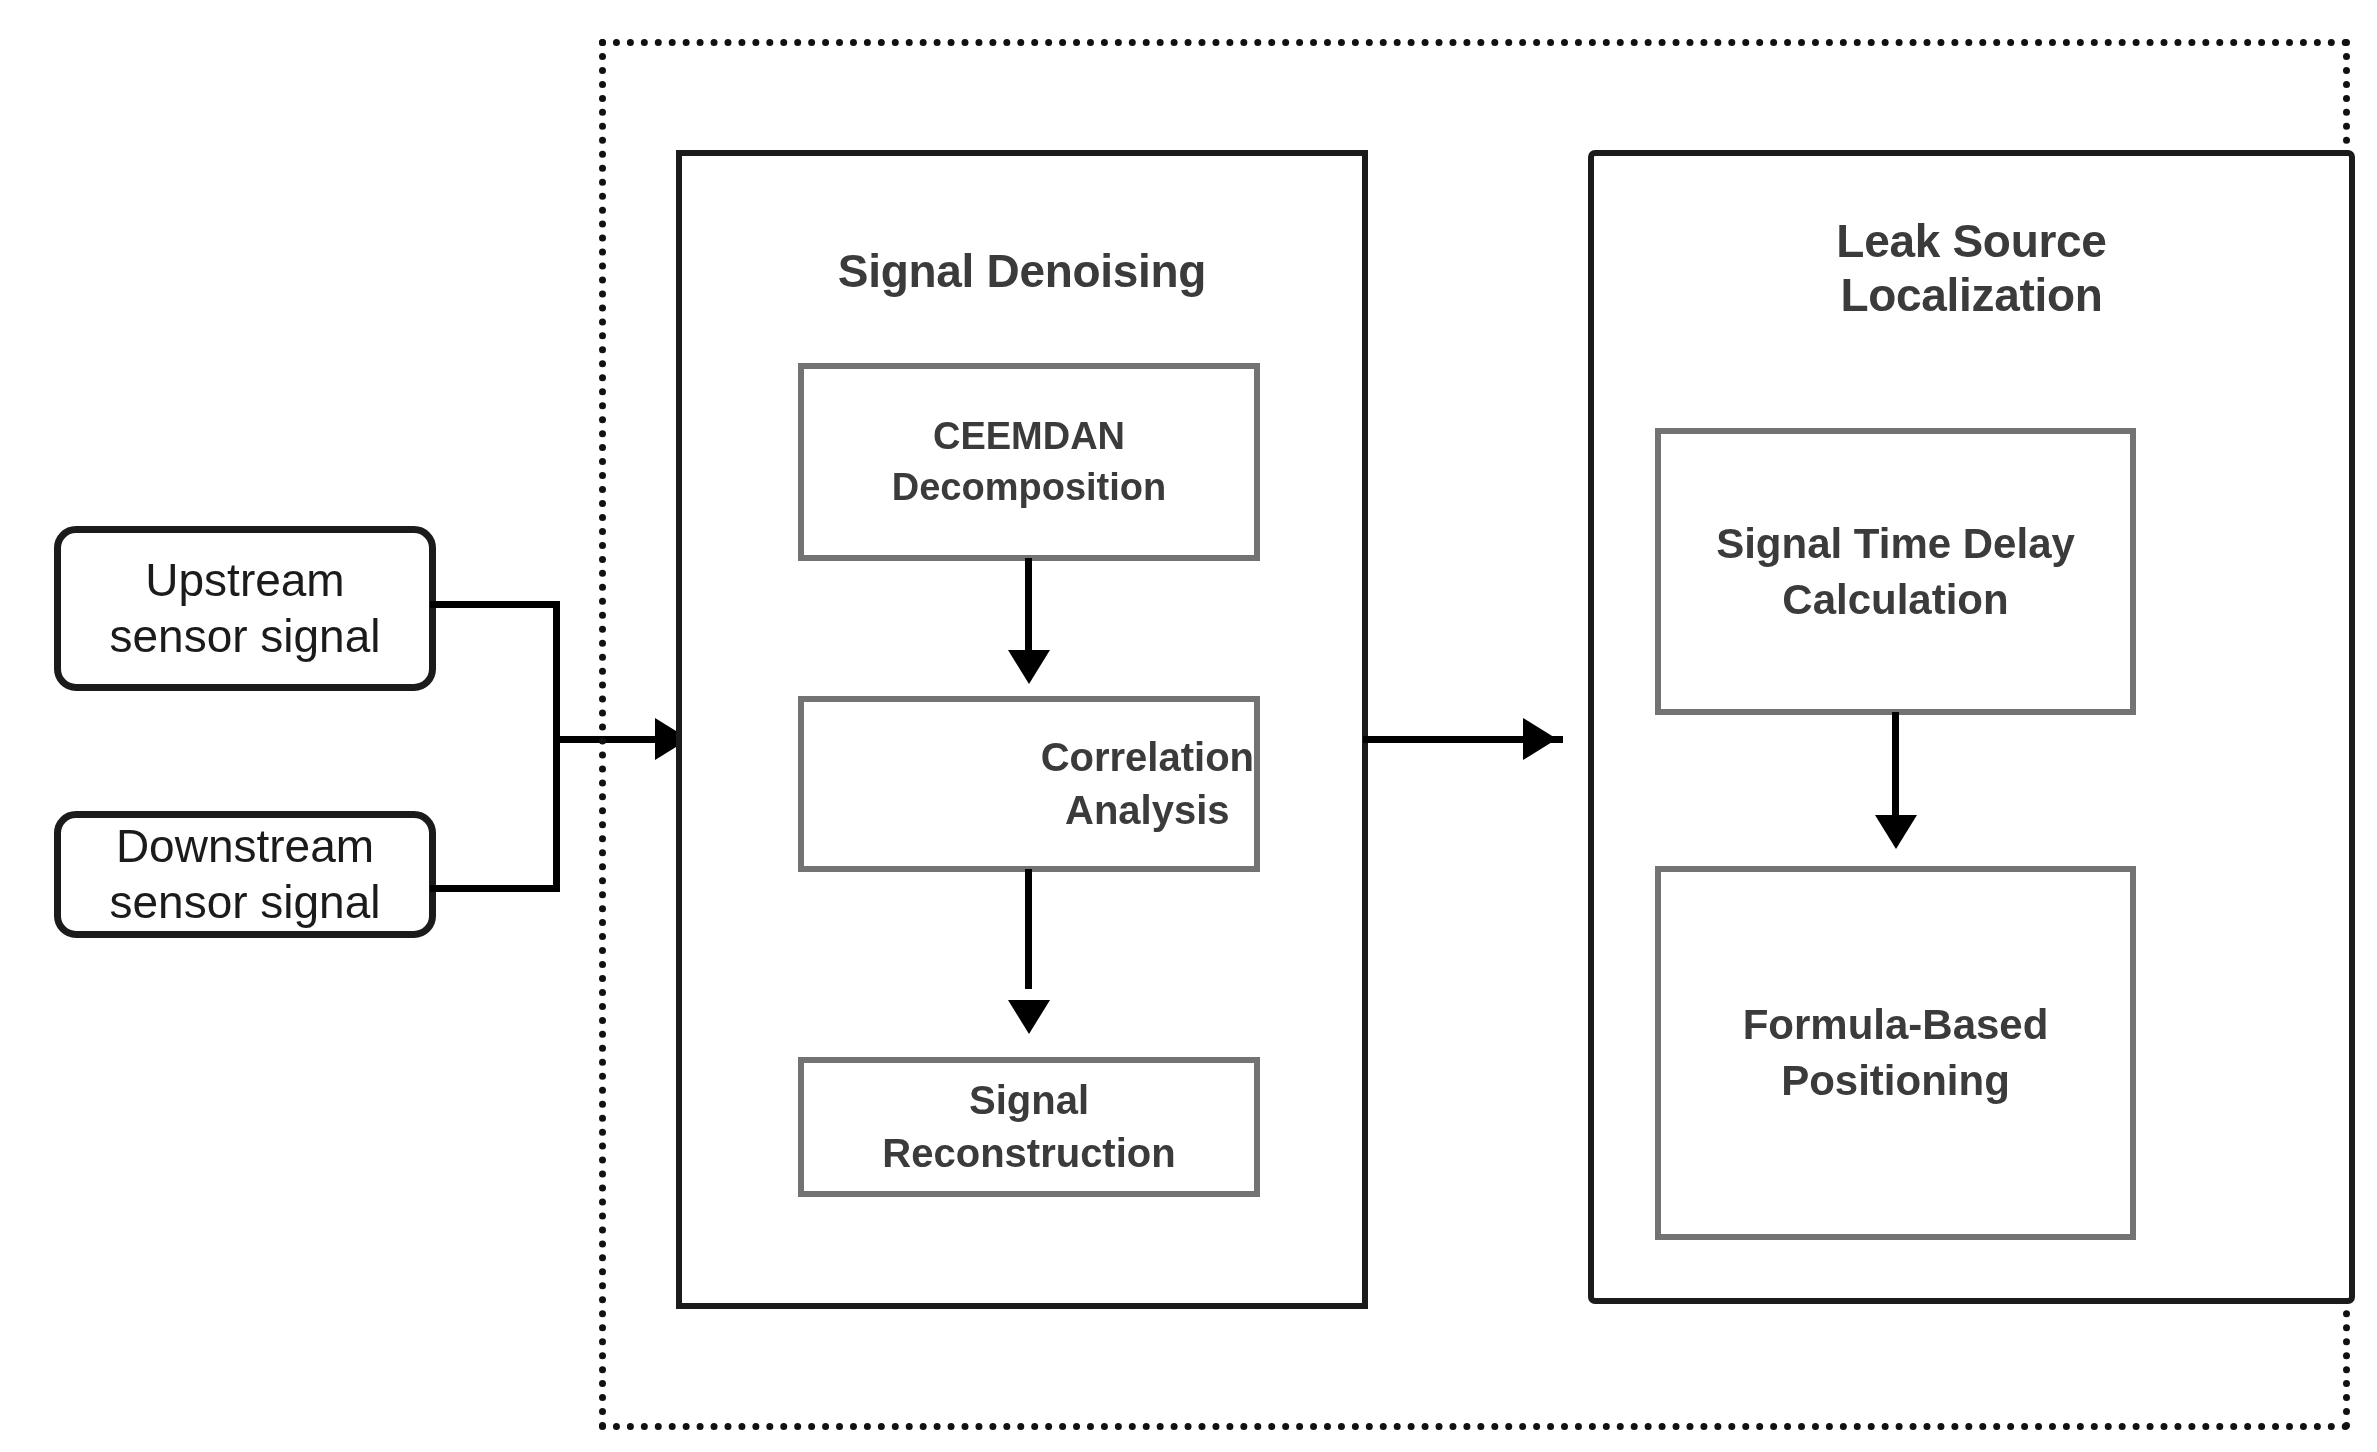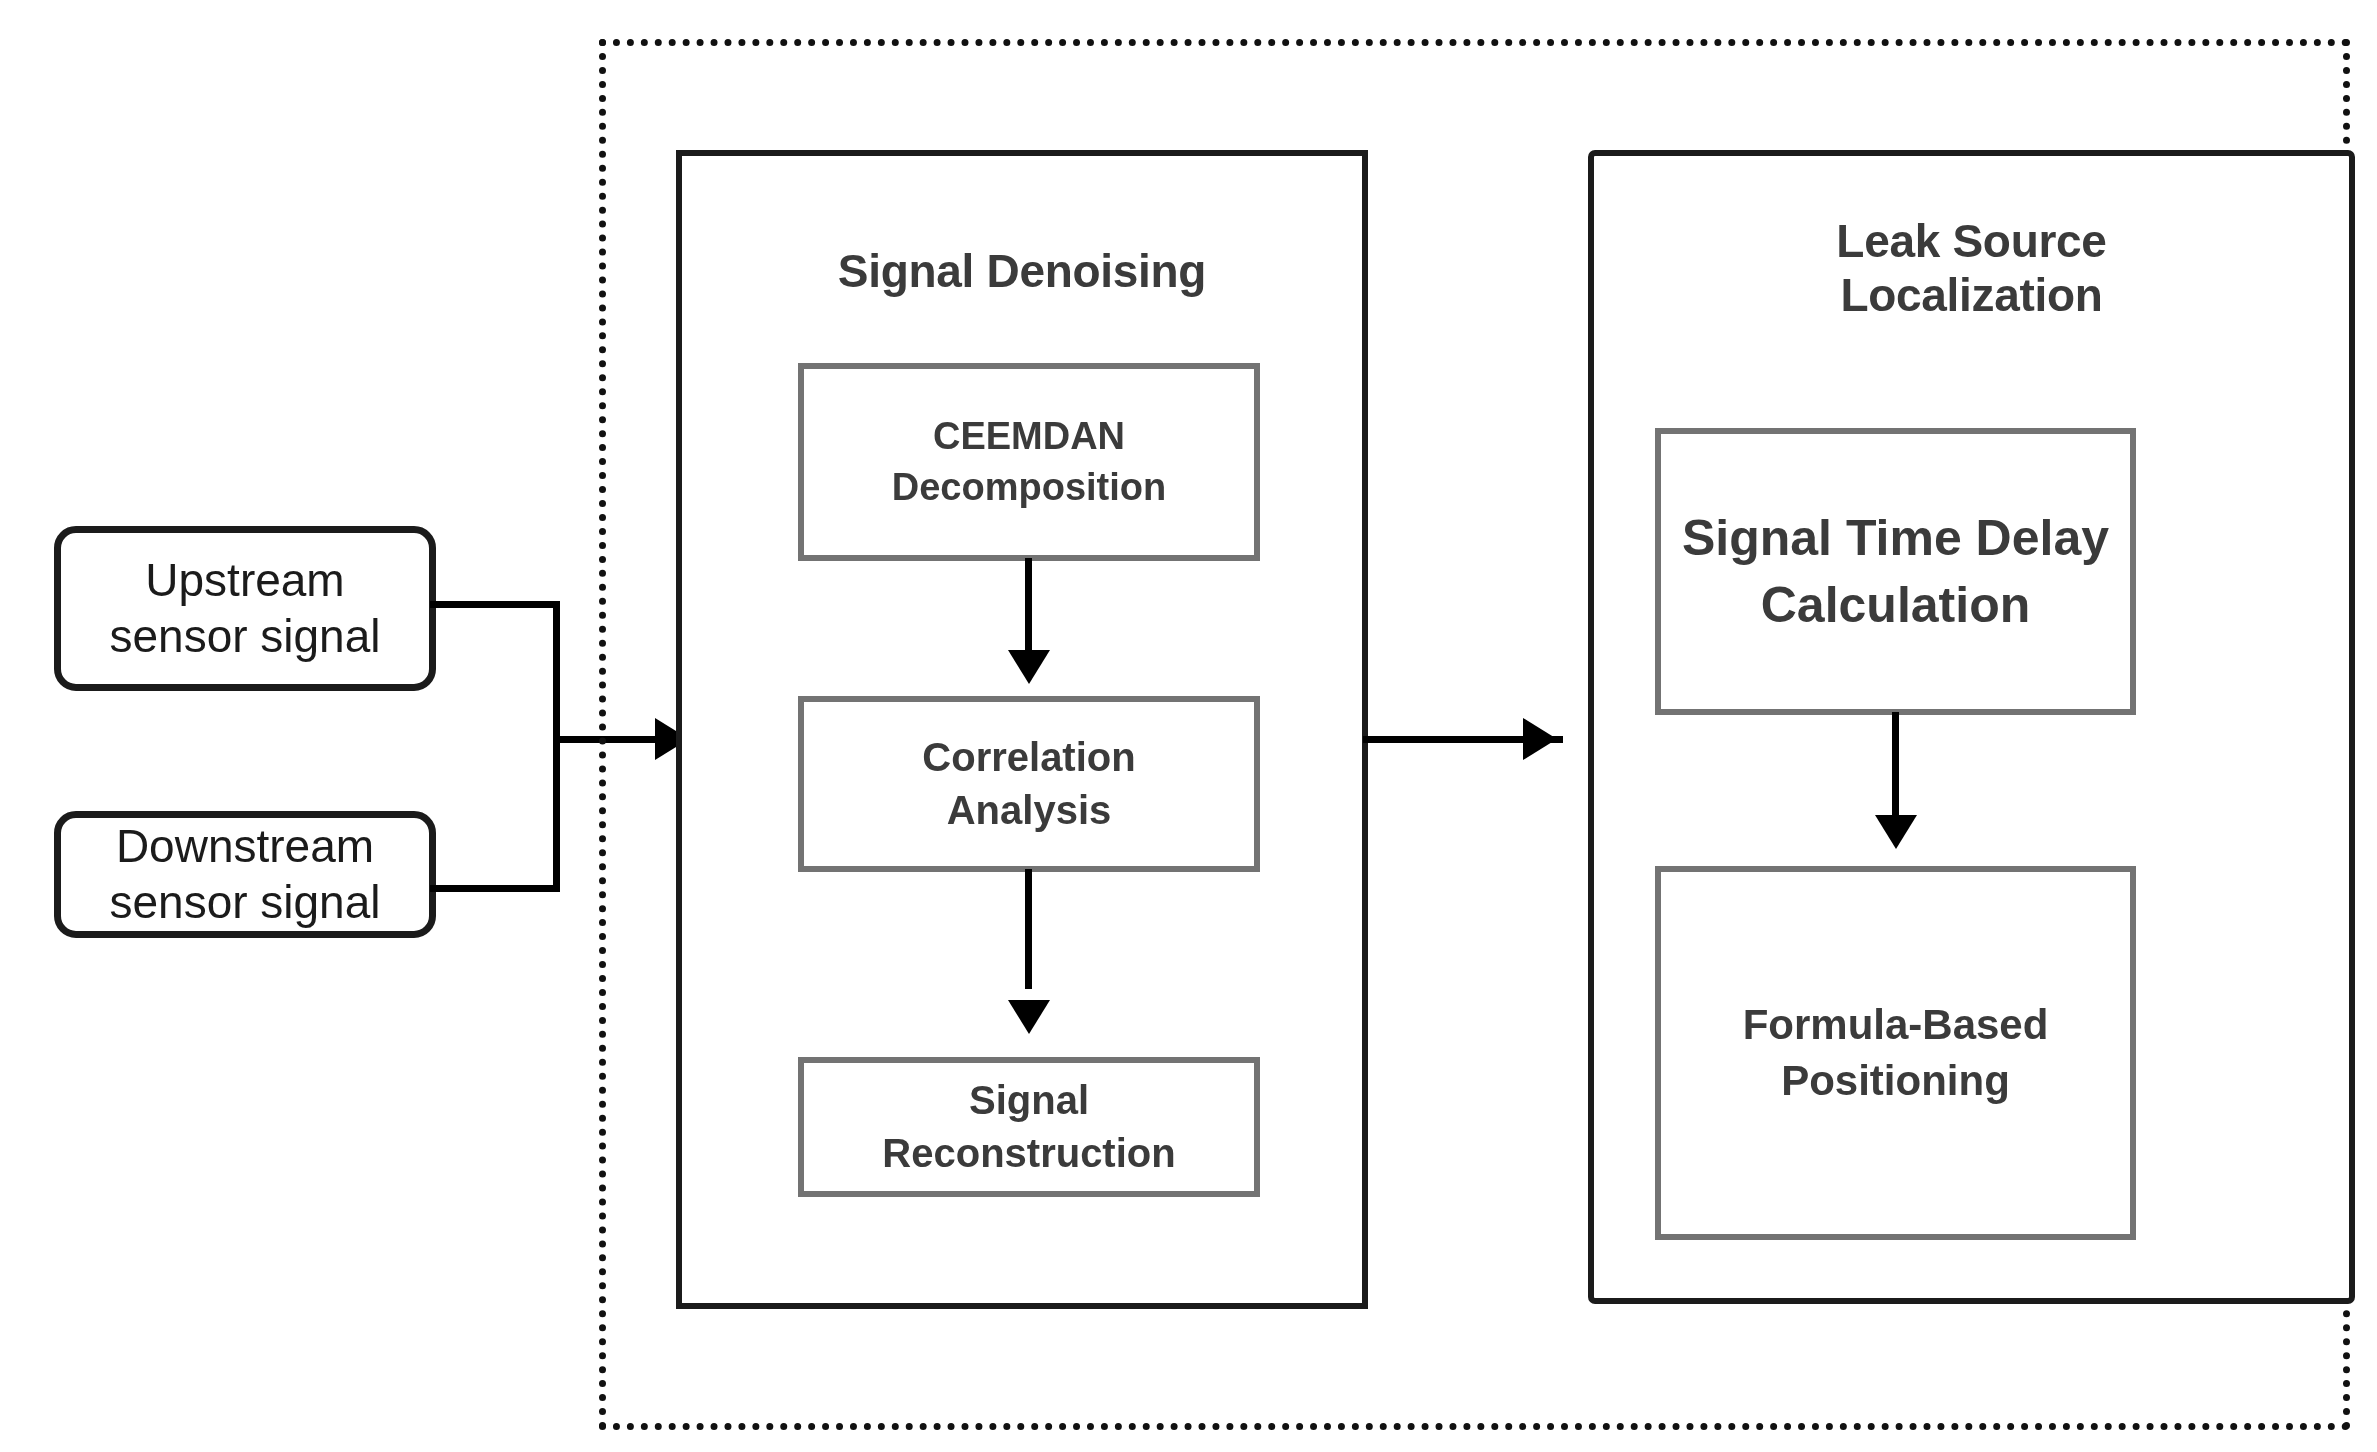--- a/index.html
+++ b/index.html
@@ -75,29 +75,30 @@
     font-weight: bold;
     line-height: 1.33;
   }
   #box-ceemdan {
     left: 798px; top: 363px; width: 462px; height: 198px;
     font-size: 38px;
   }
   #box-correlation {
     left: 798px; top: 696px; width: 462px; height: 176px;
     font-size: 40px;
+    justify-content: flex-end;
   }
   #box-reconstruction {
     left: 798px; top: 1041px; width: 462px; height: 140px;
     font-size: 40px;
     margin-top: 16px;
   }
   #box-timedelay {
     left: 1655px; top: 428px; width: 481px; height: 287px;
-    font-size: 50px;
+    font-size: 42px;
   }
   #box-formula {
     left: 1655px; top: 866px; width: 481px; height: 374px;
     font-size: 42px;
   }
 
   
   .sensor-box {
     position: absolute;
     box-sizing: border-box;

